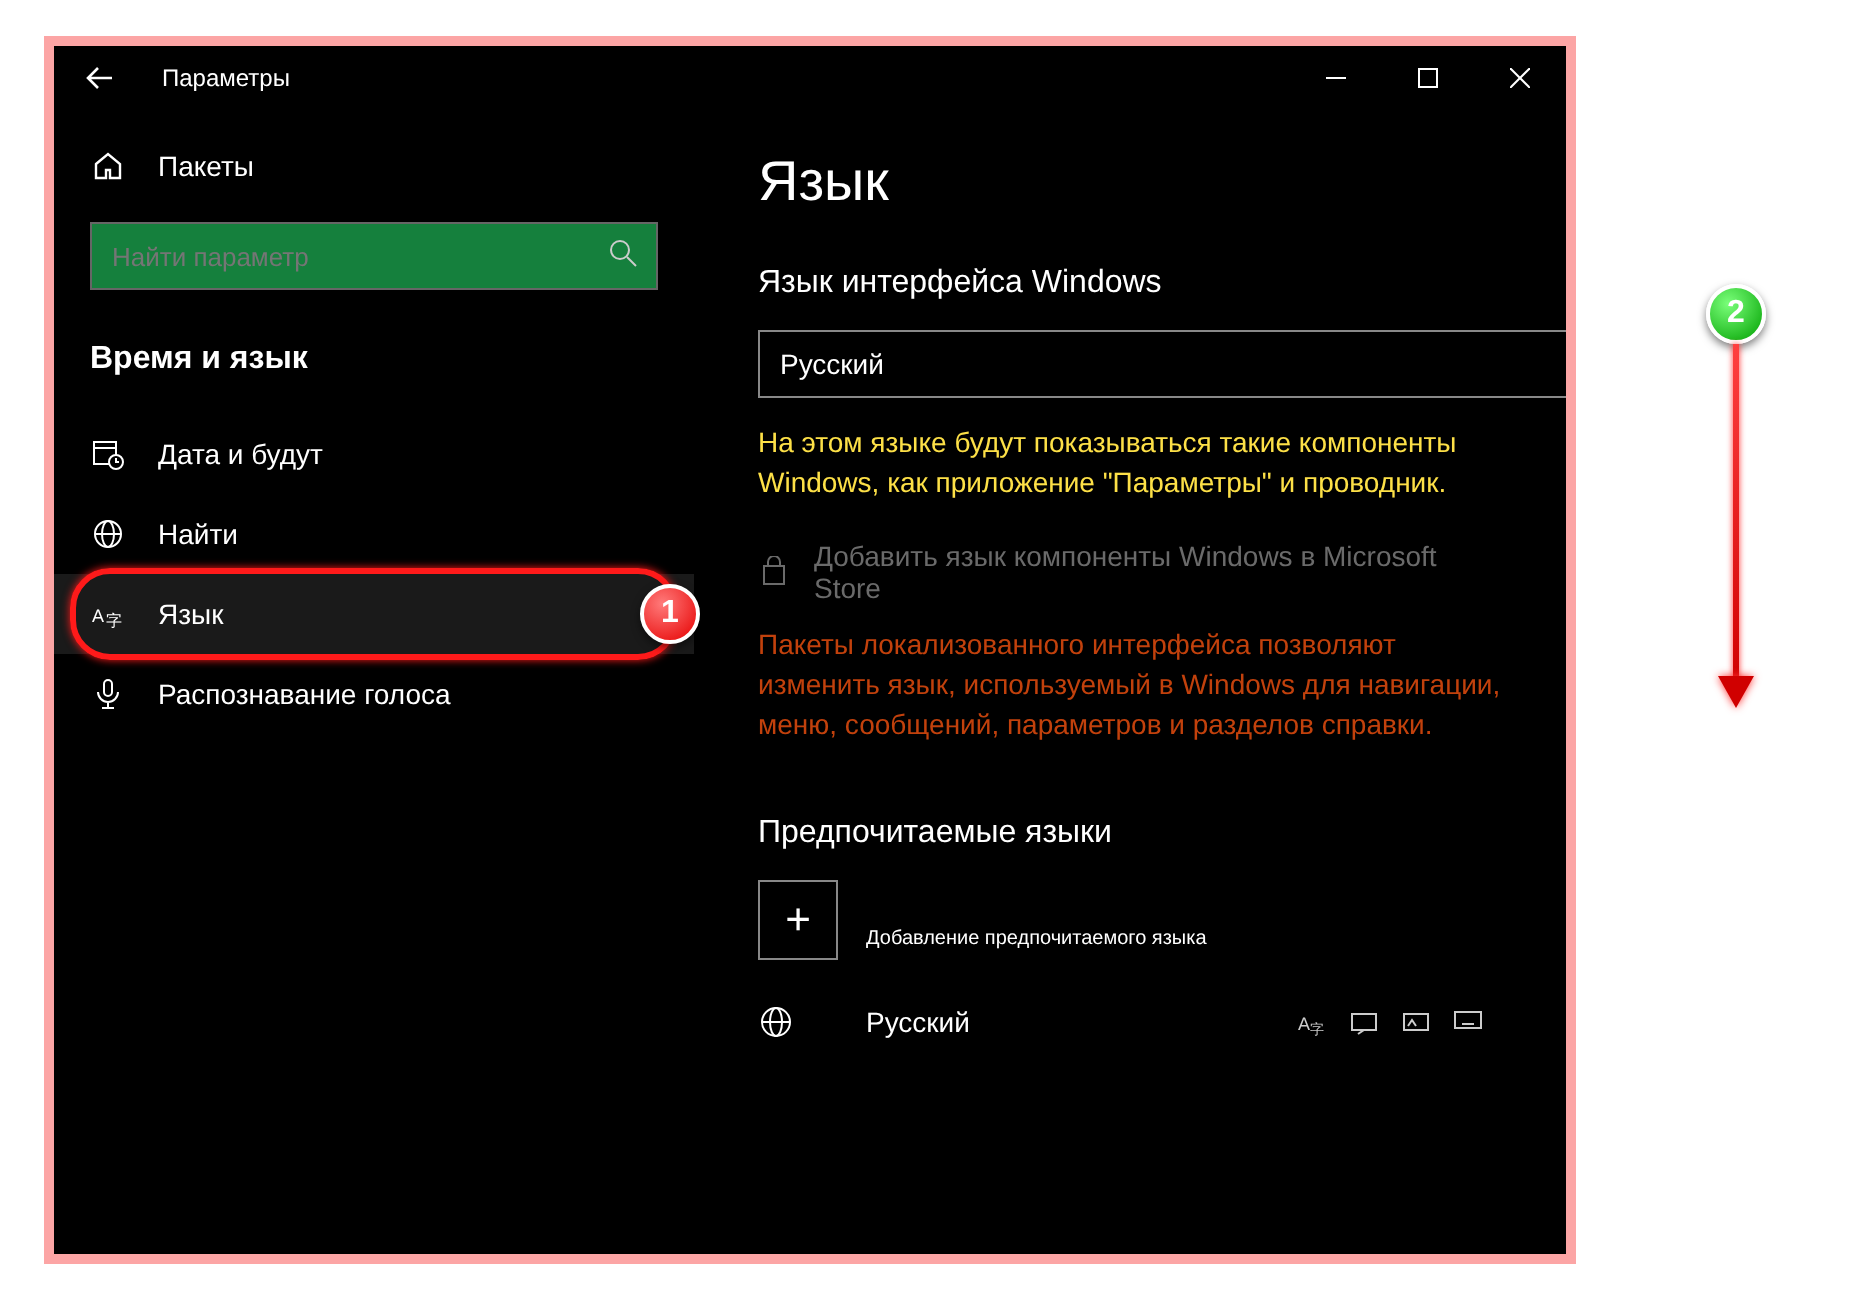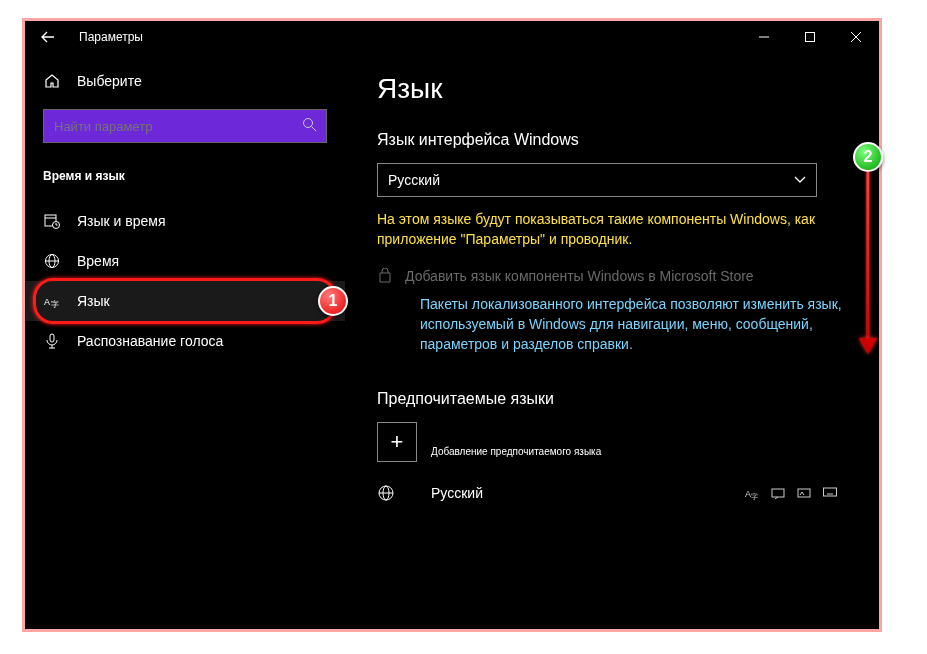--- a/index.html
+++ b/index.html
@@ -1,46 +1,46 @@
 <!DOCTYPE html>
 <html><head>
 <meta charset="utf-8">
 <style>
 * { margin: 0; padding: 0; box-sizing: border-box; font-family: "Segoe UI", Arial, sans-serif; }
 body { background: #fff; width: 927px; height: 654px; overflow: hidden; position: relative; }
-.window { position: absolute; left: 22px; top: 18px; width: 860px; height: 614px; background: #000; color: #fff; border: 3px solid #fca5a5; }
+.window { position: absolute; left: 22px; top: 18px; width: 766px; height: 614px; background: #000; color: #fff; border: 5px solid #fca5a5; }
 .titlebar { height: 32px; display: flex; align-items: center; padding-left: 14px; }
 .back-btn { width: 18px; height: 18px; display: flex; align-items: center; justify-content: center; color: #fff; font-size: 13px; margin-right: 22px; cursor: pointer; }
 .title { font-size: 12px; color: #fff; }
 .win-controls { position: absolute; right: 0; top: 0; display: flex; }
 .win-btn { width: 46px; height: 32px; display: flex; align-items: center; justify-content: center; color: #fff; font-size: 11px; cursor: pointer; }
 .content { display: flex; height: calc(100% - 32px); }
 .sidebar { width: 320px; padding: 10px 0 0 0; }
 .home-row { display: flex; align-items: center; padding: 10px 18px; gap: 16px; cursor: pointer; }
 .home-row .ico { width: 18px; display: flex; justify-content: center; }
 .home-label { font-size: 14px; }
 .search-wrap { margin: 10px 18px 18px 18px; }
-.search { width: 100%; height: 34px; background: #6d28d9; border: 1px solid #666; color: #ccc; padding: 0 34px 0 10px; font-size: 13px; outline: none; }
+.search { width: 100%; height: 34px; background: #15803d; border: 1px solid #666; color: #ccc; padding: 0 34px 0 10px; font-size: 13px; outline: none; }
 .search-box { position: relative; }
 .search-ico { position: absolute; right: 10px; top: 8px; color: #ccc; font-size: 14px; }
-.section-title { padding: 8px 18px 18px 18px; font-size: 12px; font-weight: 600; }
+.section-title { padding: 8px 18px 18px 18px; font-size: 16px; font-weight: 600; }
 .nav-item { display: flex; align-items: center; padding: 12px 18px; gap: 16px; cursor: pointer; font-size: 14px; position: relative; }
 .nav-item .ico { width: 18px; display: flex; justify-content: center; font-size: 15px; }
 .nav-item.active { background: #1a1a1a; }
 .highlight-1 { position: absolute; left: 8px; right: 8px; top: -3px; bottom: -3px; border: 3px solid #ff1a1a; border-radius: 20px; pointer-events: none; box-shadow: 0 0 4px #ff1a1a; }
 .badge-1 { position: absolute; right: -3px; top: 50%; transform: translateY(-50%); width: 30px; height: 30px; border-radius: 50%; background: radial-gradient(circle at 35% 30%, #ff7a7a, #e60000); border: 2px solid #fff; display: flex; align-items: center; justify-content: center; color: #fff; font-weight: bold; font-size: 16px; box-shadow: 0 2px 4px rgba(0,0,0,.5); }
 .main { flex: 1; padding: 20px 32px 0 32px; overflow: hidden; }
 h1 { font-size: 28px; font-weight: 400; margin-bottom: 26px; }
 h2 { font-size: 16px; font-weight: 400; margin-bottom: 14px; }
 .dropdown { width: 440px; height: 34px; border: 1px solid #888; display: flex; align-items: center; justify-content: space-between; padding: 0 10px; font-size: 14px; cursor: pointer; margin-bottom: 12px; }
 .chev { font-size: 11px; }
 .desc { font-size: 14px; color: #fde047; line-height: 1.45; margin-bottom: 18px; max-width: 460px; }
 .store-link { display: flex; align-items: center; gap: 12px; color: #6a6a6a; font-size: 14px; margin-bottom: 10px; cursor: pointer; }
 .store-link .ico { font-size: 15px; }
-.desc2 { font-size: 14px; color: #7dd3fc; line-height: 1.45; margin-bottom: 36px; max-width: 460px; margin-left: 43px; }
+.desc2 { font-size: 14px; color: #c2410c; line-height: 1.45; margin-bottom: 36px; max-width: 460px; }
 .add-lang { display: flex; align-items: center; gap: 14px; cursor: pointer; margin-bottom: 18px; }
 .plus-box { width: 40px; height: 40px; border: 1px solid #888; display: flex; align-items: center; justify-content: center; font-size: 22px; font-weight: 300; }
 .add-label { font-size: 10px; margin-top: 19px; }
 .lang-entry { display: flex; align-items: center; gap: 14px; padding-top: 4px; }
 .lang-entry .ico { font-size: 17px; width: 40px; text-align: center; }
 .lang-name { font-size: 14px; flex: 1; }
 .lang-icons { display: flex; gap: 12px; font-size: 13px; color: #ccc; padding-right: 10px; }
 .annot-2 { position: absolute; right: 44px; top: 142px; }
 .badge-2 { width: 30px; height: 30px; border-radius: 50%; background: radial-gradient(circle at 35% 30%, #7aff7a, #00a000); border: 2px solid #fff; display: flex; align-items: center; justify-content: center; color: #fff; font-weight: bold; font-size: 16px; box-shadow: 0 2px 4px rgba(0,0,0,.5); }
 .arrow-line { position: absolute; left: 50%; top: 30px; width: 3px; height: 170px; background: linear-gradient(#ff4040,#d00000); transform: translateX(-50%); box-shadow: 0 0 3px #ff3030; }
@@ -79,21 +79,21 @@
   </div>
 
   <div class="content">
     <div class="sidebar">
       <div class="home-row">
         <span class="ico">
           <svg width="16" height="16" viewBox="0 0 16 16">
               <path d="M2 7l6-5 6 5v7H9v-4H7v4H2z" stroke="#fff" fill="none" stroke-width="1.2"></path>
             </svg>
         </span>
-        <span class="home-label">Выберите</span>
+        <span class="home-label">Пакеты</span>
       </div>
       <div class="search-wrap">
         <div class="search-box">
           <input class="search" placeholder="Найти параметр" style="">
           <span class="search-ico">
             <svg width="15" height="15" viewBox="0 0 15 15">
                 <circle cx="6" cy="6" r="4.5" stroke="#ccc" fill="none"></circle>
                 <line x1="9.5" y1="9.5" x2="14" y2="14" stroke="#ccc"></line>
               </svg>
           </span>
@@ -103,32 +103,32 @@
 
       <div class="nav-item">
         <span class="ico">
           <svg width="16" height="16" viewBox="0 0 16 16">
               <rect x="1" y="2" width="11" height="11" stroke="#fff" fill="none"></rect>
               <line x1="1" y1="5" x2="12" y2="5" stroke="#fff"></line>
               <circle cx="12" cy="12" r="3.5" stroke="#fff" fill="#000"></circle>
               <path d="M12 10v2h1.5" stroke="#fff" fill="none"></path>
             </svg>
         </span>
-        <span>Язык и время</span>
+        <span>Дата и будут</span>
       </div>
 
       <div class="nav-item">
         <span class="ico">
           <svg width="16" height="16" viewBox="0 0 16 16">
               <circle cx="8" cy="8" r="6.5" stroke="#fff" fill="none"></circle>
               <ellipse cx="8" cy="8" rx="3" ry="6.5" stroke="#fff" fill="none"></ellipse>
               <line x1="1.5" y1="8" x2="14.5" y2="8" stroke="#fff"></line>
             </svg>
         </span>
-        <span>Время</span>
+        <span>Найти</span>
       </div>
 
       <div class="nav-item active" style="position:relative;">
         <span class="ico">
           <svg width="16" height="16" viewBox="0 0 16 16">
               <text x="0" y="12" font-size="9" fill="#fff">A</text>
               <text x="7" y="14" font-size="8" fill="#fff">字</text>
             </svg>
         </span>
         <span>Язык</span>

